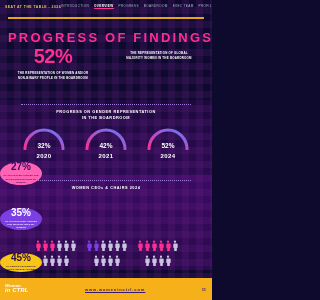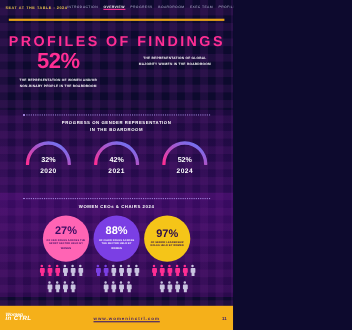--- a/index.html
+++ b/index.html
@@ -63,21 +63,21 @@
   .gauge{width:52px;display:flex;flex-direction:column;align-items:center;}
   .gauge-svg{display:block;}
   .gauge-val{position:absolute;font-size:6.5px;font-weight:bold;color:#ffffff;}
   .gauge-wrap{position:relative;width:48px;height:26px;display:flex;
               align-items:flex-end;justify-content:center;}
   .gauge-val{bottom:1px;}
   .gauge-year{margin-top:3px;font-size:6px;font-weight:bold;color:#ffffff;letter-spacing:.4px;}
 
   
   .circles{position:absolute;left:0;top:196px;width:212px;height:42px;
-           display:flex;justify-content:center;gap:4px;z-index:6;}
+           display:flex;justify-content:center;gap:23px;z-index:6;flex-direction:column;}
   .circ{width:42px;height:42px;border-radius:50%;
         display:flex;flex-direction:column;align-items:center;justify-content:center;}
   .circ-num{font-size:10px;font-weight:bold;line-height:1;}
   .circ-desc{margin-top:2px;font-size:2.3px;line-height:1.5;text-align:center;
              letter-spacing:.1px;max-width:36px;font-weight:bold;}
   .c-pink{background:#ff64b4;}
   .c-pink .circ-num,.c-pink .circ-desc{color:#3a0b63;}
   .c-purple{background:#7b3fe4;}
   .c-purple .circ-num,.c-purple .circ-desc{color:#ffffff;}
   .c-yellow{background:#f5c518;}
@@ -115,21 +115,21 @@
     <span>INTRODUCTION</span>
     <span class="active">OVERVIEW</span>
     <span>PROGRESS</span>
     <span>BOARDROOM</span>
     <span>EXEC TEAM</span>
     <span>PROFILES</span>
   </nav>
 </div>
 
 <div class="goldrule"></div>
-<h1 class="page-title">PROFILES OF FINDINGS</h1>
+<h1 class="page-title">PROGRESS OF FINDINGS</h1>
 
 <div class="hero">
   <div class="hero-col">
     <div class="hero-num pink">52%</div>
     <div class="hero-desc">THE REPRESENTATION OF WOMEN AND/OR NON-BINARY PEOPLE IN THE BOARDROOM</div>
   </div>
   <div class="hero-col">
     <div class="hero-desc">THE REPRESENTATION OF GLOBAL MAJORITY WOMEN IN THE BOARDROOM</div>
   </div>
 </div>
@@ -192,25 +192,25 @@
   <div class="dotrule"></div>
   <div class="sec-title">WOMEN CEOs &amp; CHAIRS 2024</div>
 </div>
 
 <div class="circles">
   <div class="circ c-pink">
     <div class="circ-num">27%</div>
     <div class="circ-desc">OF CEO ROLES ACROSS THE SPORT SECTOR HELD BY WOMEN</div>
   </div>
   <div class="circ c-purple">
-    <div class="circ-num">88%</div>
+    <div class="circ-num">35%</div>
     <div class="circ-desc">OF CHAIR ROLES ACROSS THE SECTOR HELD BY WOMEN</div>
   </div>
   <div class="circ c-yellow">
-    <div class="circ-num">97%</div>
+    <div class="circ-num">45%</div>
     <div class="circ-desc">OF SENIOR LEADERSHIP ROLES HELD BY WOMEN</div>
   </div>
 </div>
 
 <div class="picto-row">
   <div class="picto-group">
       <svg class="person" viewBox="0 0 6 11">
         <path d="M3 0.6a1.15 1.15 0 1 1 0 2.3 1.15 1.15 0 0 1 0-2.3zM1.1 3.6h3.8c.5 0 .8.35.8.8v3.1c0 .3-.25.5-.5.5h-.35v2.6c0 .25-.2.4-.4.4H2.55c-.2 0-.4-.15-.4-.4V8h-.35c-.25 0-.5-.2-.5-.5V4.4c0-.45.3-.8.8-.8z" fill="#ff2e93"></path>
       </svg>
       <svg class="person" viewBox="0 0 6 11">

